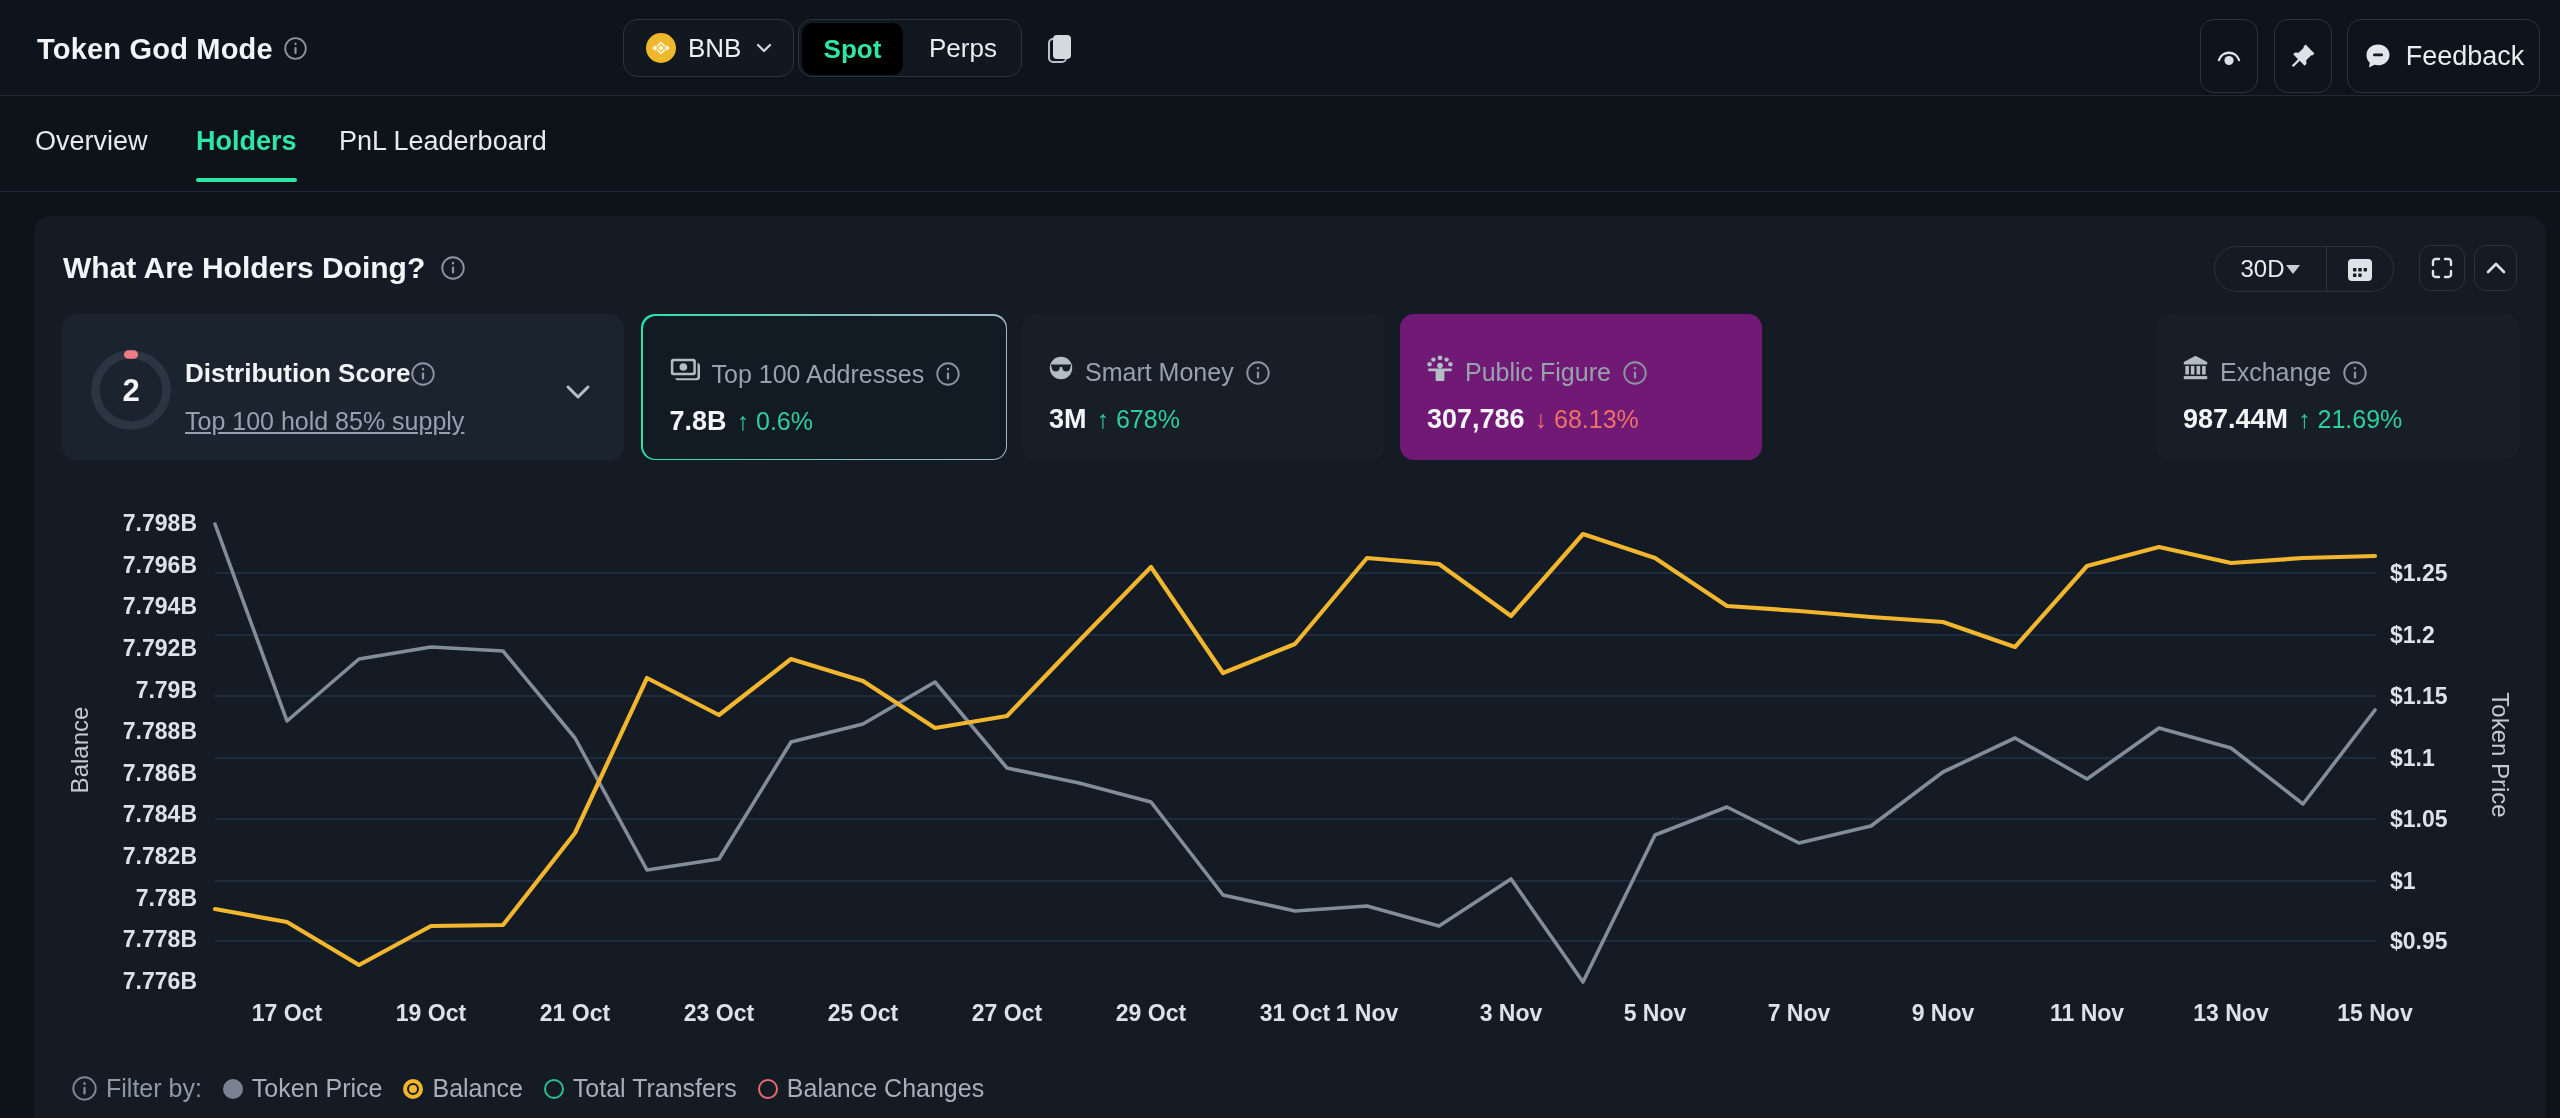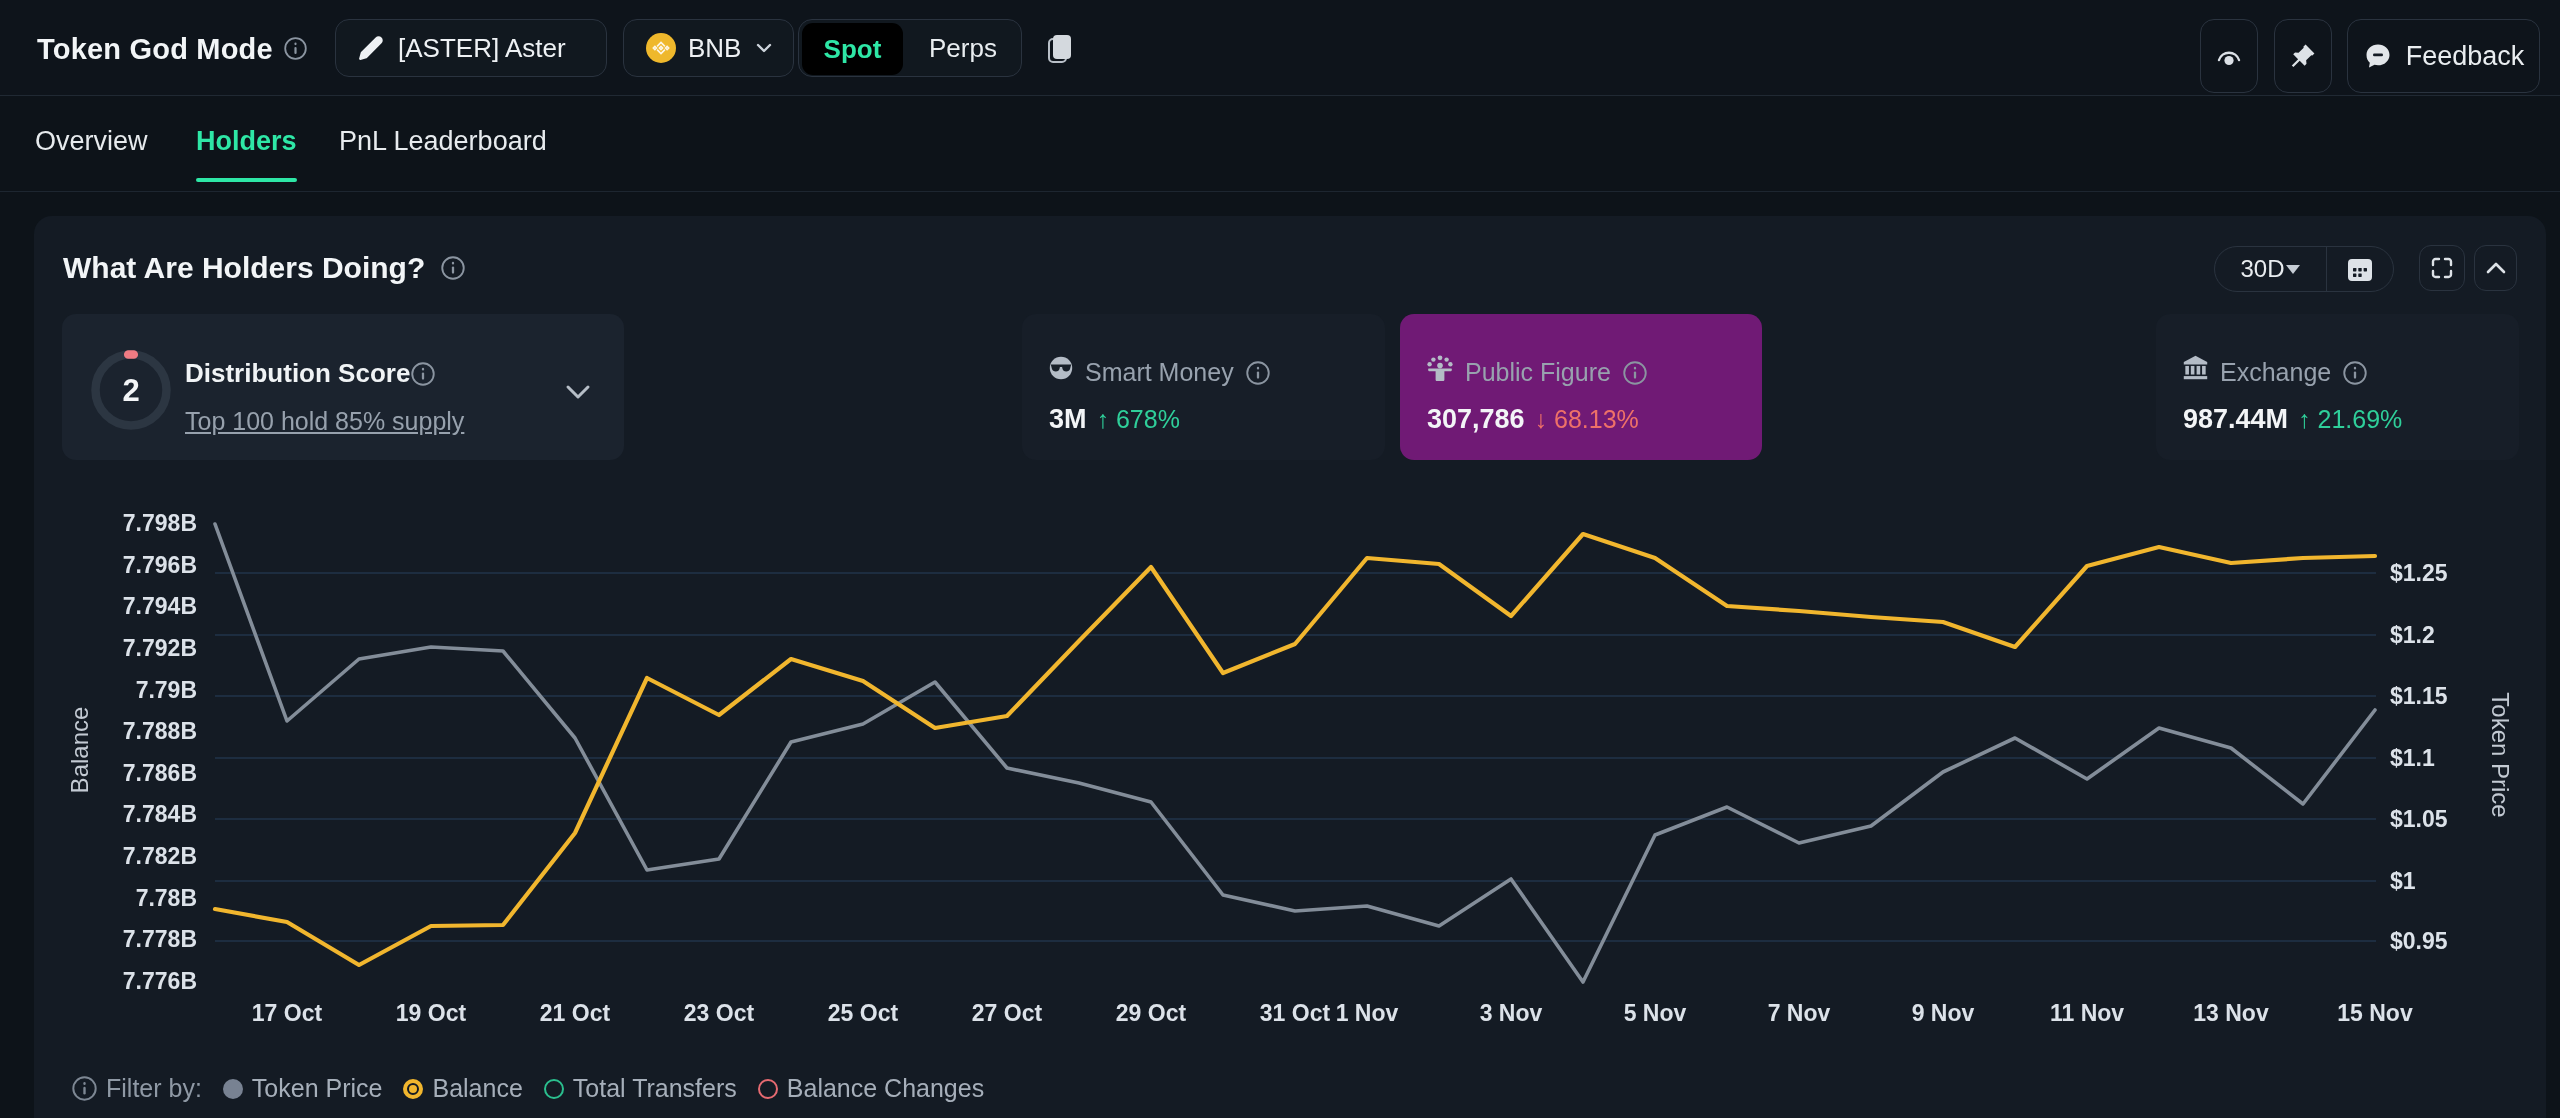--- a/index.html
+++ b/index.html
@@ -29,26 +29,20 @@
 <body>
 
 <div id="topbar">
   <div class="tgm">Token God Mode</div>
   <svg class="abs" style="left:284px;top:37px" width="23" height="23" viewBox="0 0 23 23">
       <circle cx="11.5" cy="11.5" r="10.3" fill="none" stroke="#8b95a1" stroke-width="1.8"></circle>
       <rect x="10.4" y="10" width="2.2" height="7" rx="1.1" fill="#8b95a1"></rect>
       <rect x="10.4" y="5.6" width="2.2" height="2.6" rx="1.1" fill="#8b95a1"></rect>
     </svg>
 
-  <div class="pill" style="left:335px;width:272px;padding-left:22px;gap:14px;">
-    <svg width="26" height="26" viewBox="0 0 24 24" fill="none" stroke="#eef1f4" stroke-width="2" stroke-linecap="round" stroke-linejoin="round">
-        <path d="M17 3a2.8 2.8 0 1 1 4 4L7.5 20.5 2 22l1.5-5.5L17 3z" fill="#eef1f4"></path>
-      </svg>
-    <span style="font-size:26px;color:#eef1f4;">[ASTER] Aster</span>
-  </div>
 
   <div class="pill" style="left:623px;width:171px;padding-left:22px;gap:12px;">
     <svg width="30" height="30" viewBox="0 0 30 30">
         <circle cx="15" cy="15" r="15" fill="#efb82c"></circle>
         <g fill="none" stroke="#fdf6e6" stroke-width="1.6">
           <path d="M11.1 13.4L15 9.5l3.9 3.9M18.9 16.6L15 20.5l-3.9-3.9"></path>
           <path d="M7.3 15l1.6-1.6L10.5 15l-1.6 1.6zM19.5 15l1.6-1.6L22.7 15l-1.6 1.6zM13.4 15l1.6-1.6L16.6 15 15 16.6z"></path>
         </g>
       </svg>
     <span style="font-size:26px;color:#eef1f4;">BNB</span>
@@ -154,20 +148,39 @@
           <rect x="10.4" y="10" width="2.2" height="7" rx="1.1" fill="#8b95a1"></rect>
           <rect x="10.4" y="5.6" width="2.2" height="2.6" rx="1.1" fill="#8b95a1"></rect>
         </svg>
     </div>
     <div style="position:absolute;left:123px;top:93px;font-size:25px;color:#97a1ad;text-decoration:underline;">Top 100 hold 85% supply</div>
     <svg class="abs" style="left:502px;top:66px;" width="28" height="24" viewBox="0 0 28 24" fill="none" stroke="#b6bec7" stroke-width="3" stroke-linecap="round" stroke-linejoin="round">
         <path d="M4 7l10 10L24 7"></path>
       </svg>
   </div>
 
+  <div class="card" style="left:607px;width:366px;background:linear-gradient(90deg,#2ae3a5,#7fc0bd 55%,#9fb9c9);padding:1.5px;">
+    <div style="width:100%;height:100%;background:#121a24;border-radius:13px;position:relative;">
+      <div class="cardtitle">
+        <svg width="30" height="27" viewBox="0 0 36 32">
+            <rect x="1" y="3" width="30" height="20" rx="3" fill="#b4bcc6"></rect>
+            <rect x="4" y="6" width="24" height="14" rx="1.5" fill="#121a24"></rect>
+            <circle cx="16" cy="13" r="4.6" fill="#b4bcc6"></circle>
+            <path d="M33 8c1.8.4 3 1.8 3 4v13c0 2.5-1.5 4-4 4H10c-2 0-3.4-1-3.9-2.6H31c1.3 0 2-.7 2-2z" fill="#b4bcc6"></path>
+          </svg>
+        <span>Top 100 Addresses</span>
+        <svg width="24" height="24" viewBox="0 0 23 23">
+            <circle cx="11.5" cy="11.5" r="10.3" fill="none" stroke="#8b95a1" stroke-width="1.8"></circle>
+            <rect x="10.4" y="10" width="2.2" height="7" rx="1.1" fill="#8b95a1"></rect>
+            <rect x="10.4" y="5.6" width="2.2" height="2.6" rx="1.1" fill="#8b95a1"></rect>
+          </svg>
+      </div>
+      <div class="cardval">7.8B <span class="pct-up">↑ 0.6%</span></div>
+    </div>
+  </div>
 
   <div class="card" style="left:988px;width:363px;background:#171e28;">
     <div class="cardtitle">
       <svg width="24" height="24" viewBox="0 0 24 24">
           <circle cx="12" cy="12" r="11.2" fill="#b4bcc6"></circle>
           <path d="M1.8 8.6h20.4l-1.1 4.2c-.5 1.9-1.9 2.6-3.9 2.6-2.1 0-3.4-1-3.8-2.9l-.3-1.5h-2.2l-.3 1.5c-.4 1.9-1.7 2.9-3.8 2.9-2 0-3.4-.7-3.9-2.6z" fill="#182029"></path>
         </svg>
       <span>Smart Money</span>
       <svg width="24" height="24" viewBox="0 0 23 23">
           <circle cx="11.5" cy="11.5" r="10.3" fill="none" stroke="#8b95a1" stroke-width="1.8"></circle>

